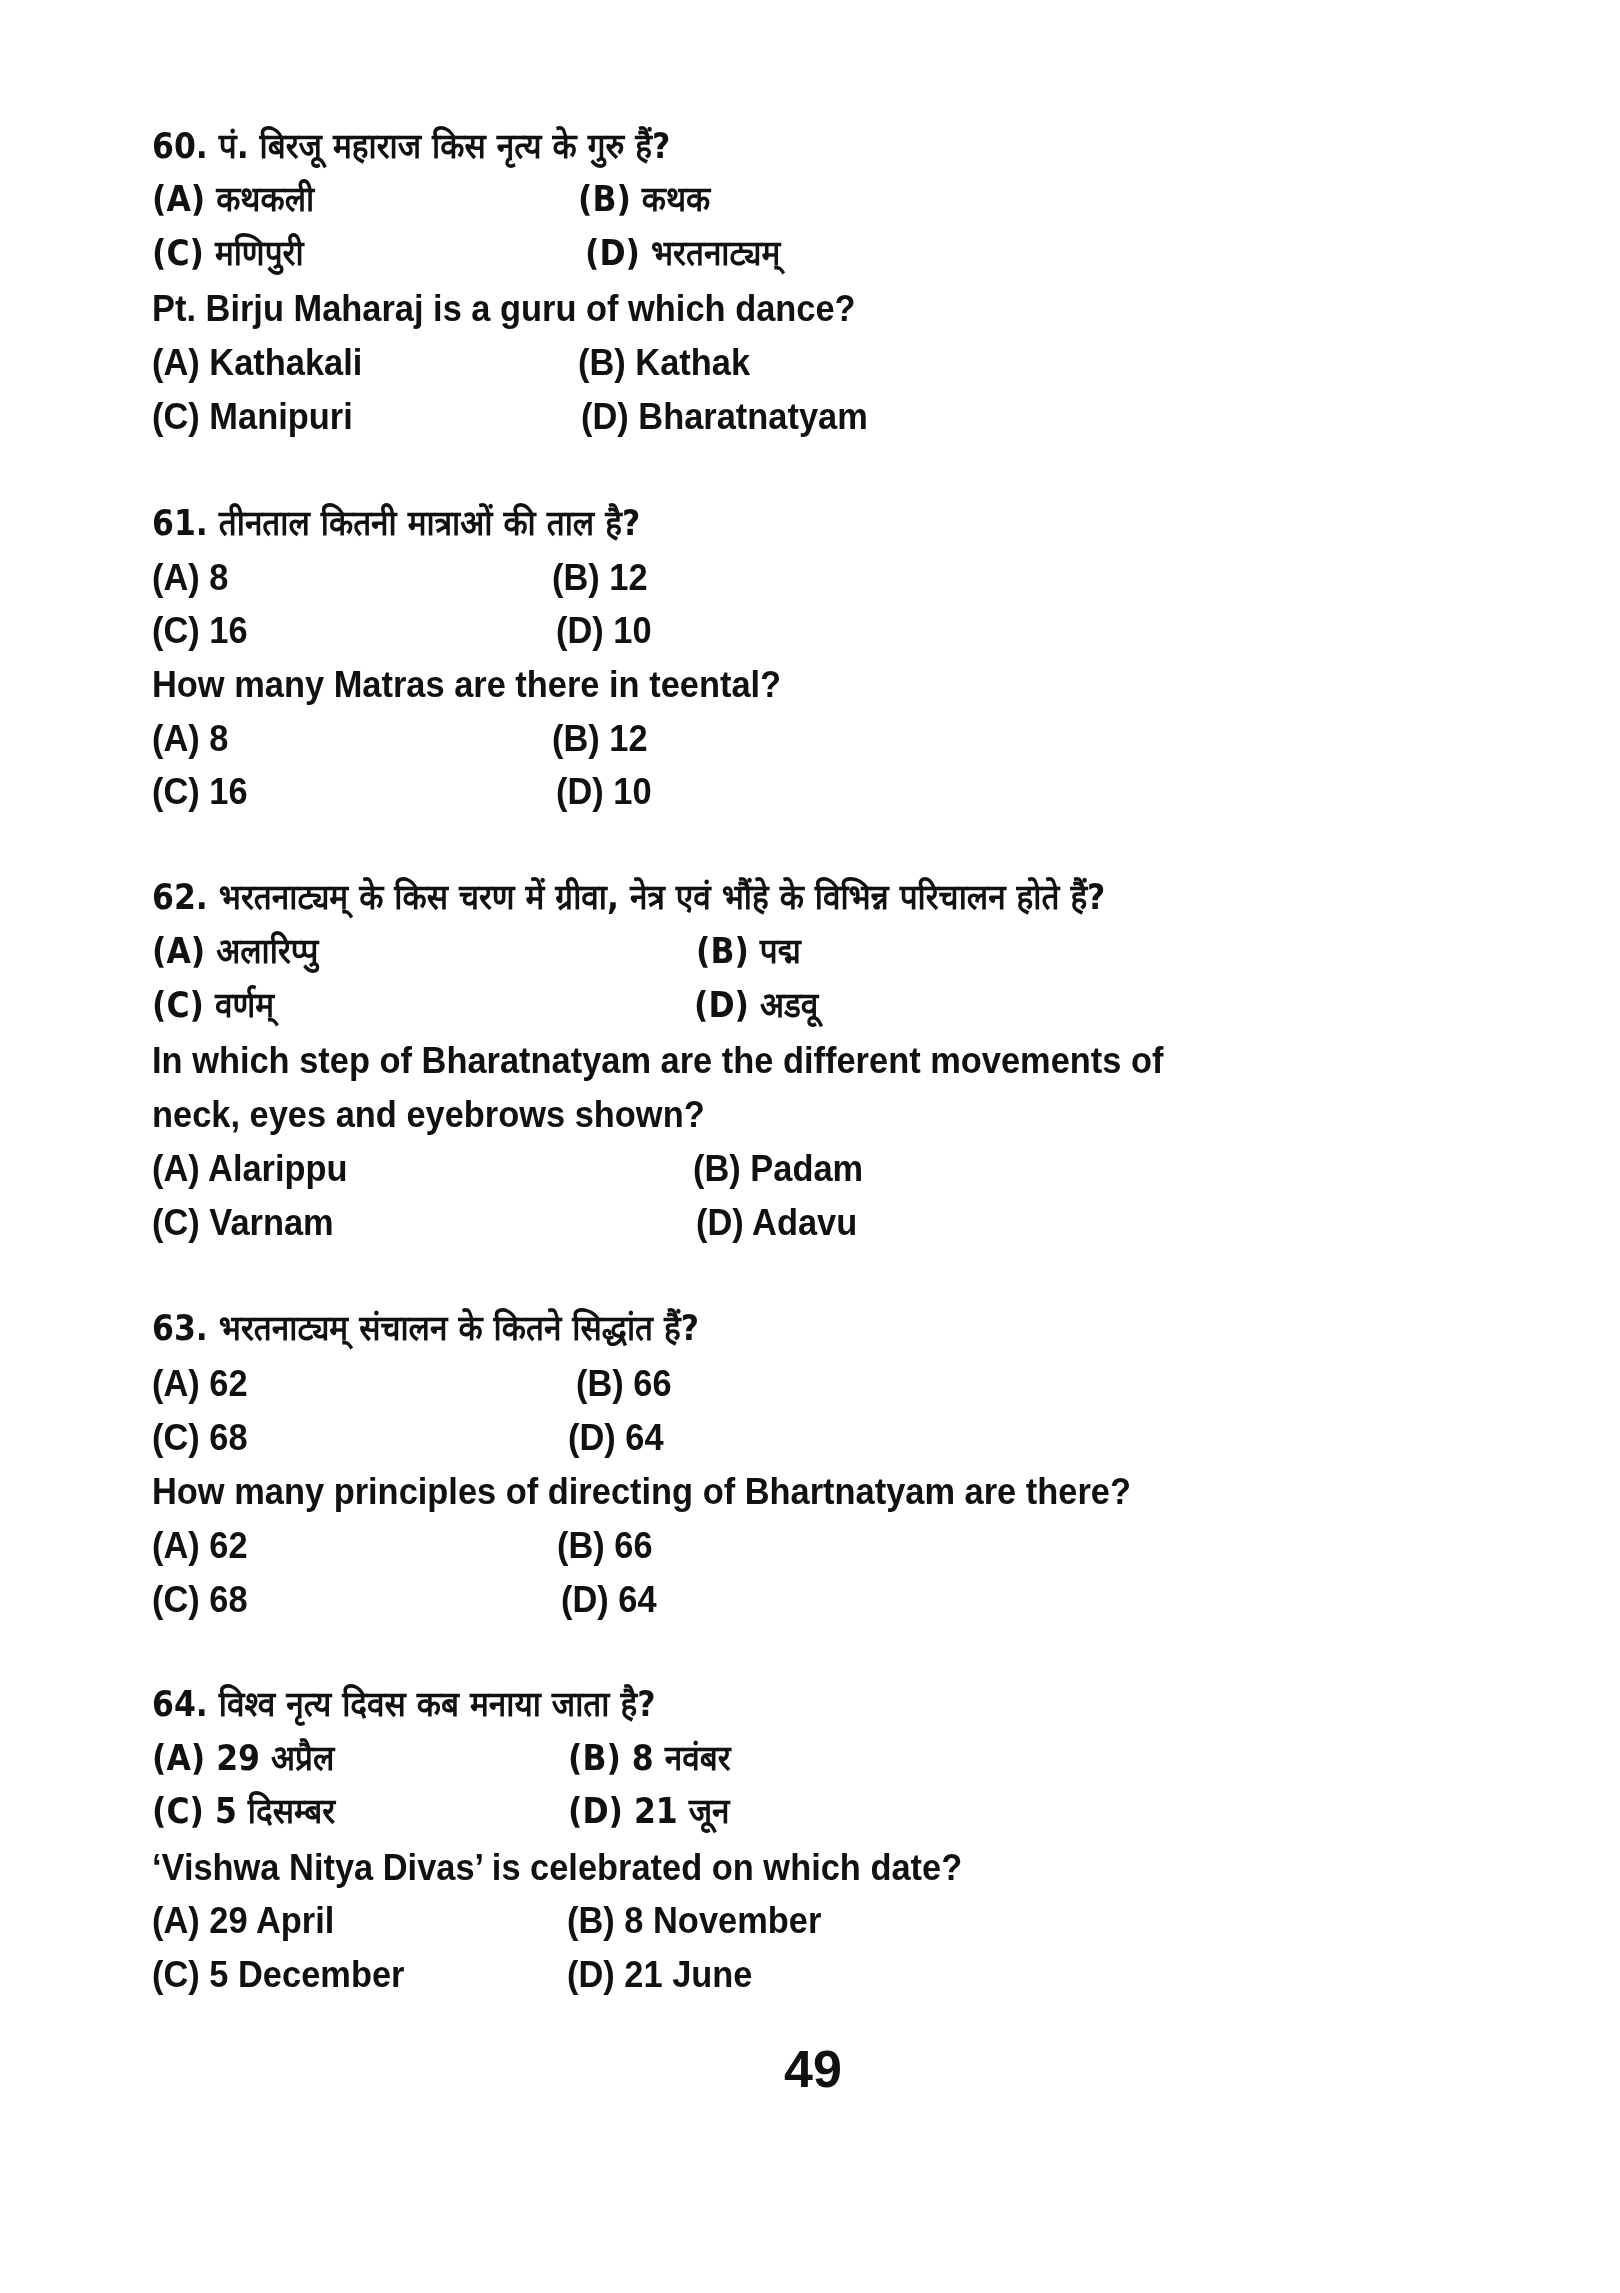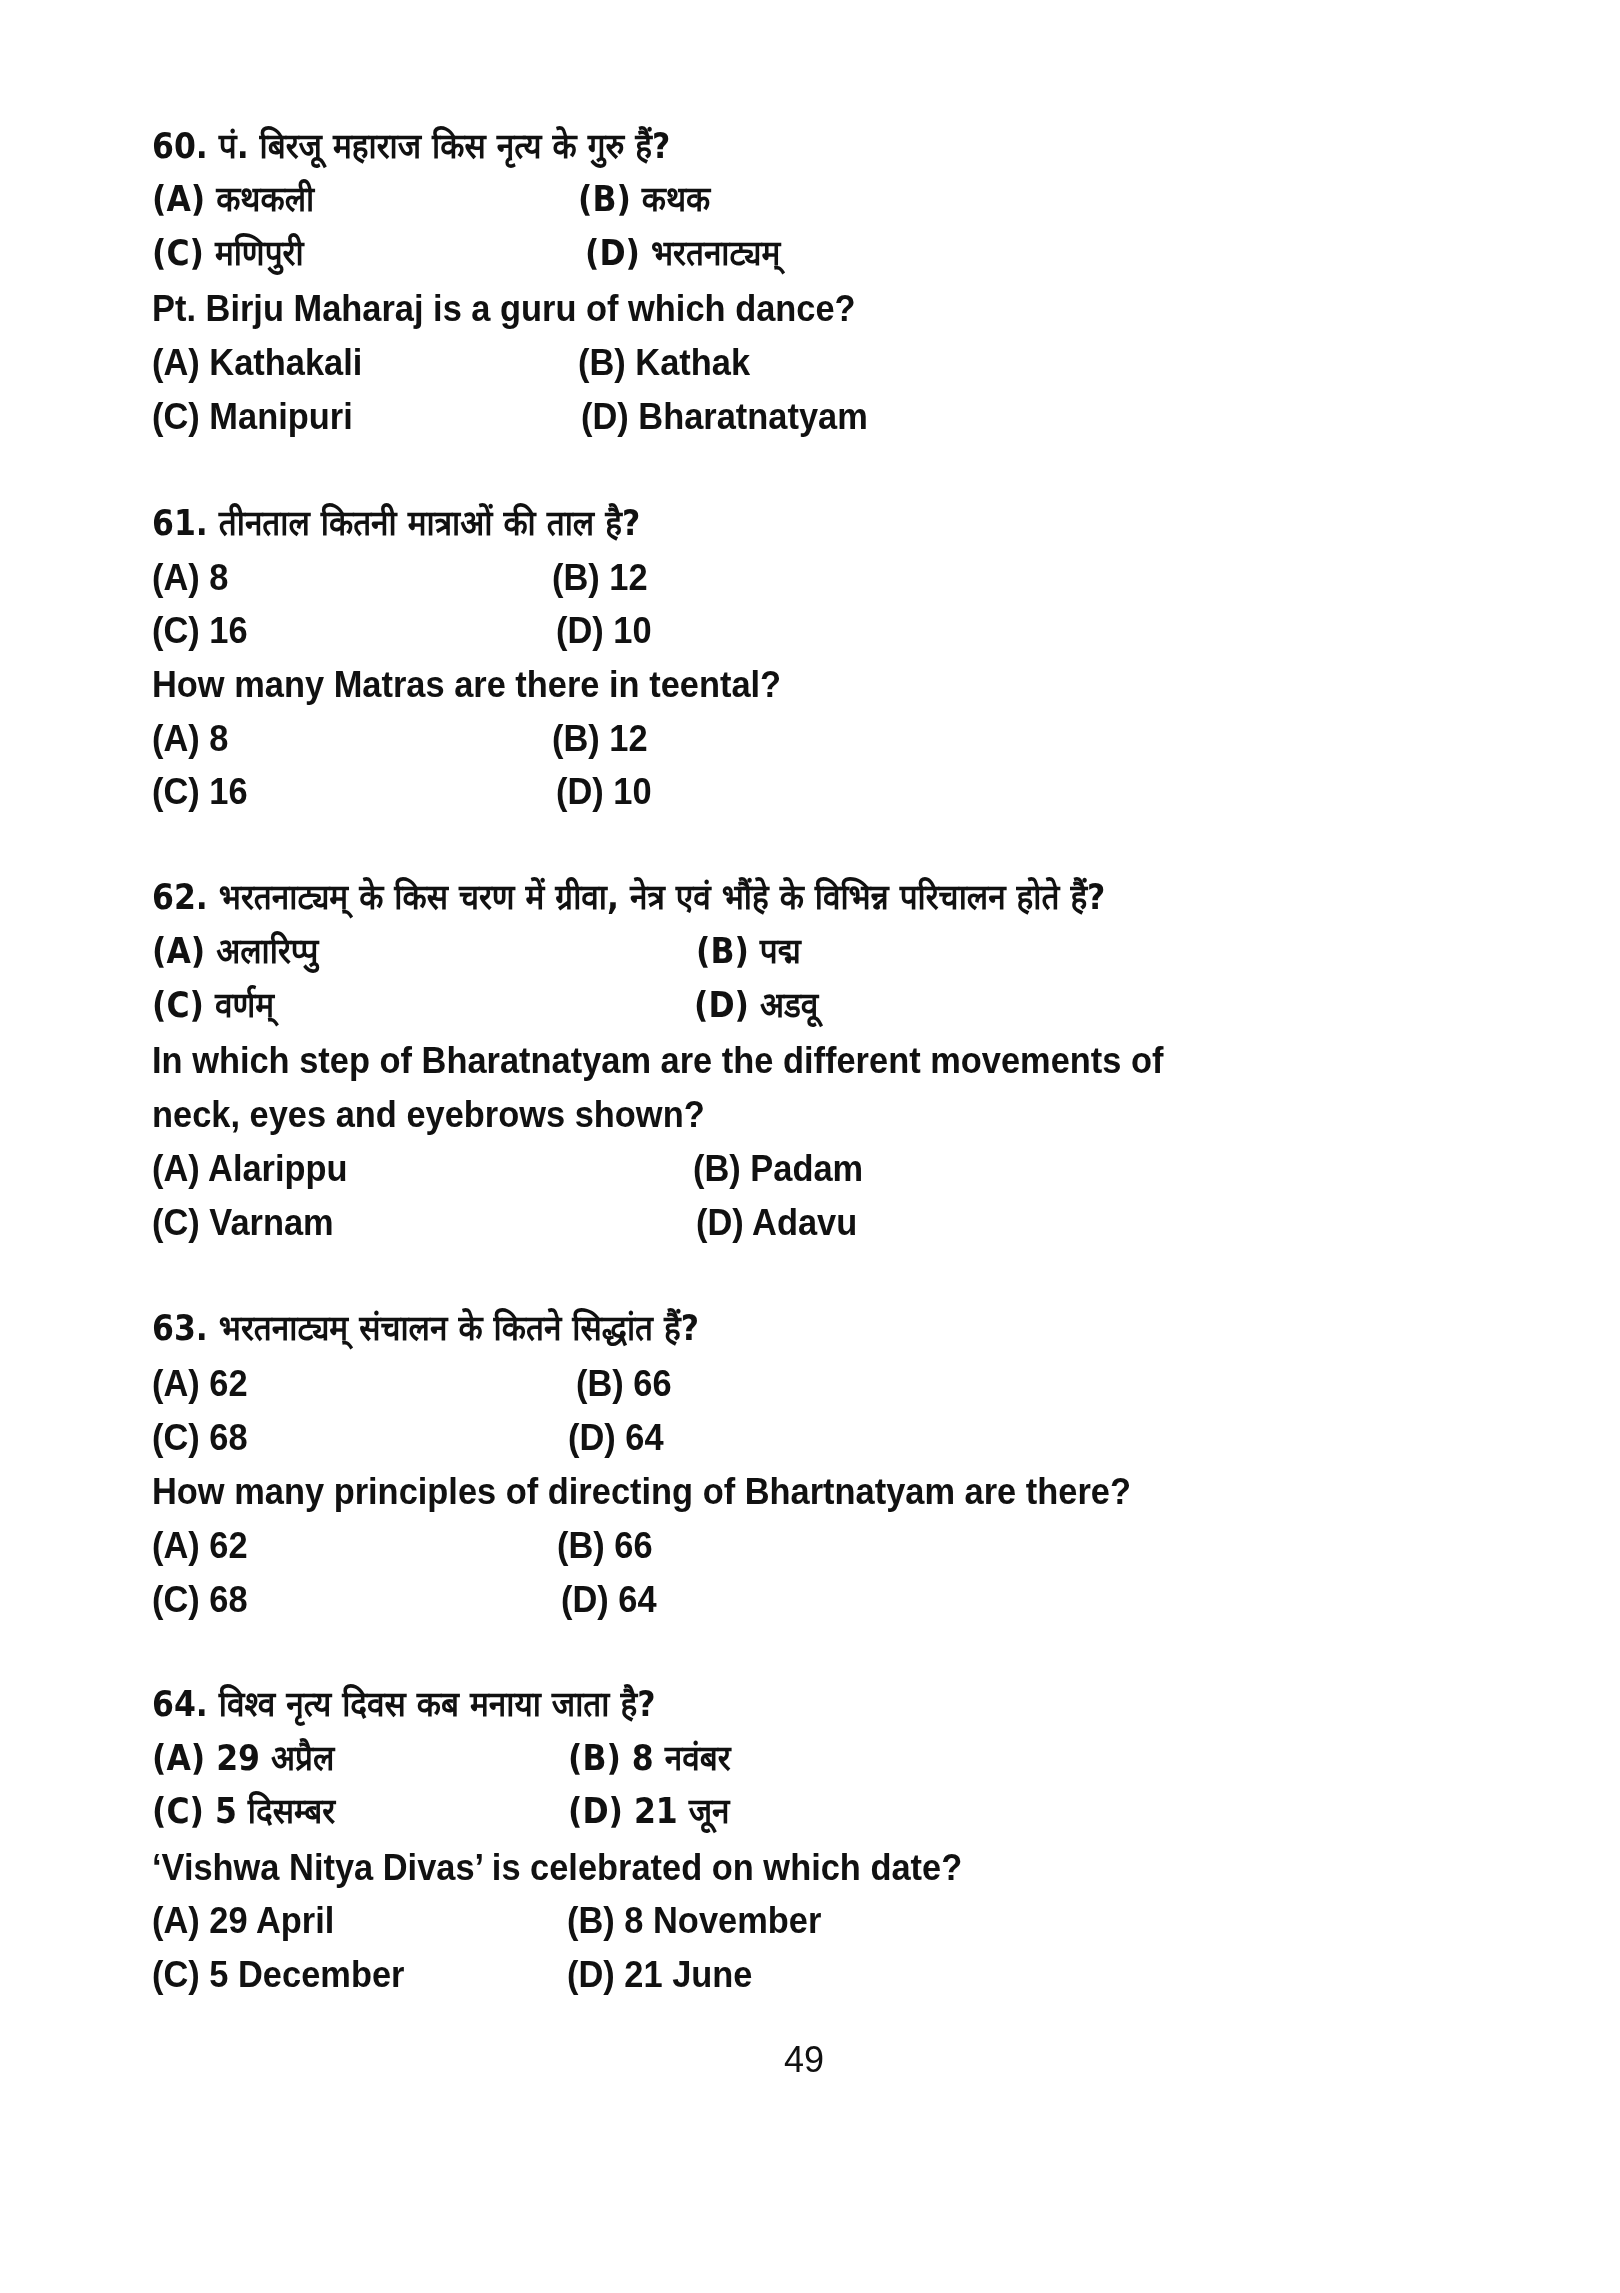--- a/index.html
+++ b/index.html
@@ -4,21 +4,21 @@
 <style>
   html, body { margin: 0; padding: 0; background: #ffffff; }
   body { width: 1620px; height: 2294px; position: relative; overflow: hidden;
          font-family: "Liberation Sans", "DejaVu Sans", sans-serif; color: #111111; }
   .line { position: absolute; left: 152px; font-size: 37px; font-weight: bold;
           white-space: nowrap; line-height: 1; transform-origin: left top; transform: scaleX(0.93); }
   .hi { font-family: "DejaVu Sans", sans-serif; transform: scaleX(0.9); font-size: 35px; }
   .opt { position: absolute; font-size: 37px; font-weight: bold; white-space: nowrap;
          line-height: 1; transform-origin: left top; transform: scaleX(0.93); }
   .opt.hi { font-family: "DejaVu Sans", sans-serif; font-size: 35px; transform: scaleX(0.9); }
-  .pagenum { position: absolute; left: 784px; top: 2039px; font-size: 36px; font-weight: normal;
+  .pagenum { position: absolute; left: 784px; top: 2039px; font-size: 52px; font-weight: bold;
              font-family: "Liberation Sans", sans-serif; }
 </style>
 </head>
 <body>
 
 <div>
   <div class="line hi" style="top:129px">60. पं. बिरजू महाराज किस नृत्य के गुरु हैं?</div>
   <div class="opt hi" style="left:152px;top:182px">(A) कथकली</div>
   <div class="opt hi" style="left:578px;top:182px">(B) कथक</div>
   <div class="opt hi" style="left:152px;top:236px">(C) मणिपुरी</div>

